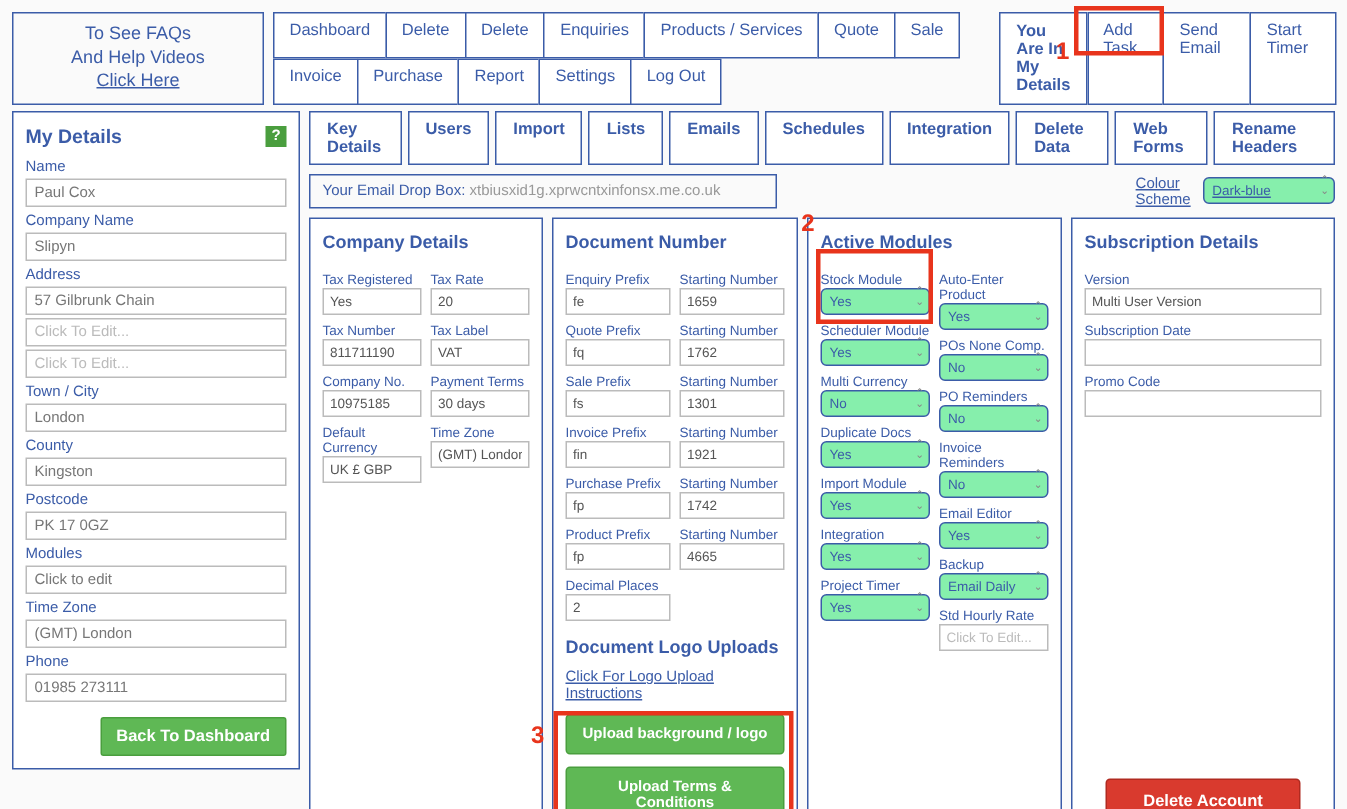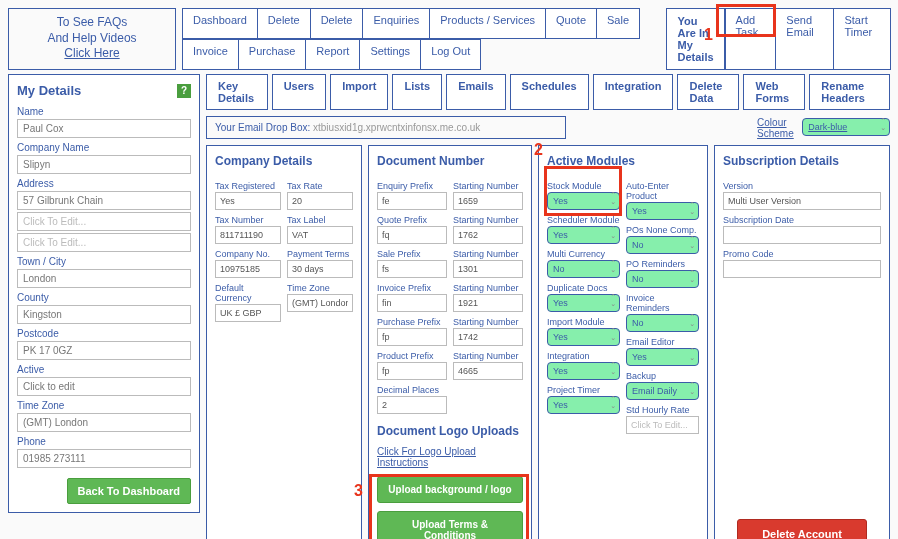--- a/index.html
+++ b/index.html
@@ -20,21 +20,21 @@
 .sidebar h3 { color: #3b5ca8; font-size: 13px; margin-bottom: 8px; display: flex; justify-content: space-between; align-items: center; }
 .help-icon { width: 14px; height: 14px; background: #4a9e3e; color: #fff; display: inline-flex; align-items: center; justify-content: center; font-size: 10px; }
 .fld-label { color: #3b5ca8; font-size: 10px; margin-top: 4px; }
 .fld-input { width: 100%; border: 1px solid #bbb; padding: 3px 5px; font-size: 10px; color: #777; margin-top: 2px; background: #fff; }
 .btn-green { background: #5fb855; border: 1px solid #4a9e3e; color: #fff; padding: 6px 10px; font-size: 11px; font-weight: bold; border-radius: 2px; cursor: pointer; display: block; margin: 10px 0 0 auto; }
 
 .content { flex: 1; display: flex; flex-direction: column; gap: 6px; }
 .tabs { display: flex; gap: 4px; }
 .tab { border: 1.5px solid #3b5ca8; padding: 5px 11px; color: #3b5ca8; font-size: 11px; font-weight: bold; cursor: pointer; background: #fff; }
 .dropbox-row { display: flex; align-items: center; gap: 8px; }
-.dropbox { border: 1px solid #3b5ca8; padding: 5px 8px; color: #3b5ca8; font-size: 10px; flex: 0 0 auto; width: 360px; }
+.dropbox { border: 1px solid #3b5ca8; padding: 5px 8px; color: #3b5ca8; font-size: 10px; flex: 0 0 auto; width: 312px; }
 .colour-scheme { margin-left: auto; display: flex; align-items: flex-start; gap: 4px; color: #3b5ca8; font-size: 10px; text-decoration: underline; }
 .select-sm { border: 1px solid #3b5ca8; padding: 2px 16px 2px 5px; font-size: 10px; color: #3b5ca8; border-radius: 3px; background: #fff; position: relative; }
 
 .panels { display: flex; gap: 6px; }
 .panel { border: 1.5px solid #3b5ca8; padding: 8px; background: #fff; }
 .panel h4 { color: #3b5ca8; font-size: 12px; font-weight: bold; margin-bottom: 8px; }
 .p1 { width: 156px; }
 .p2 { width: 164px; }
 .p3 { width: 170px; }
 .p4 { flex: 1; }
@@ -105,21 +105,21 @@
       <div class="fld-label">Address</div>
       <input class="fld-input" value="57 Gilbrunk Chain" style="">
       <input class="fld-input disabled" value="Click To Edit..." style="">
       <input class="fld-input disabled" value="Click To Edit..." style="">
       <div class="fld-label">Town / City</div>
       <input class="fld-input" value="London" style="">
       <div class="fld-label">County</div>
       <input class="fld-input" value="Kingston" style="">
       <div class="fld-label">Postcode</div>
       <input class="fld-input" value="PK 17 0GZ" style="">
-      <div class="fld-label">Active</div>
+      <div class="fld-label">Modules</div>
       <input class="fld-input" value="Click to edit" style="">
       <div class="fld-label">Time Zone</div>
       <input class="fld-input" value="(GMT) London" style="">
       <div class="fld-label">Phone</div>
       <input class="fld-input" value="01985 273111" style="">
       <button class="btn-green">Back To Dashboard</button>
     </div>
 
     <div class="content">
       <div class="tabs">

